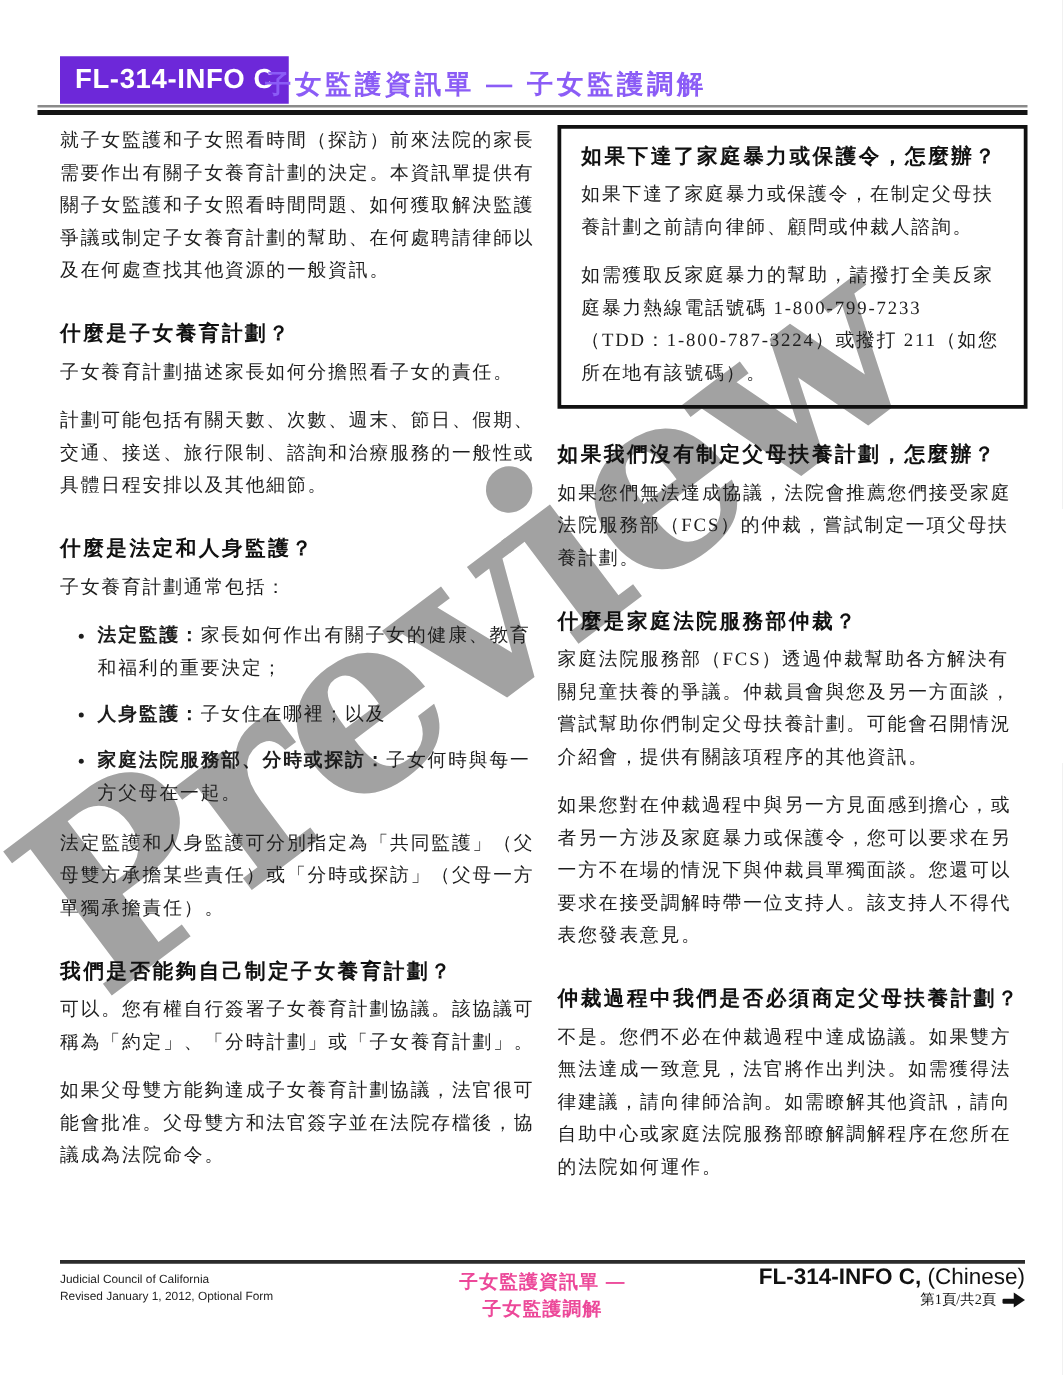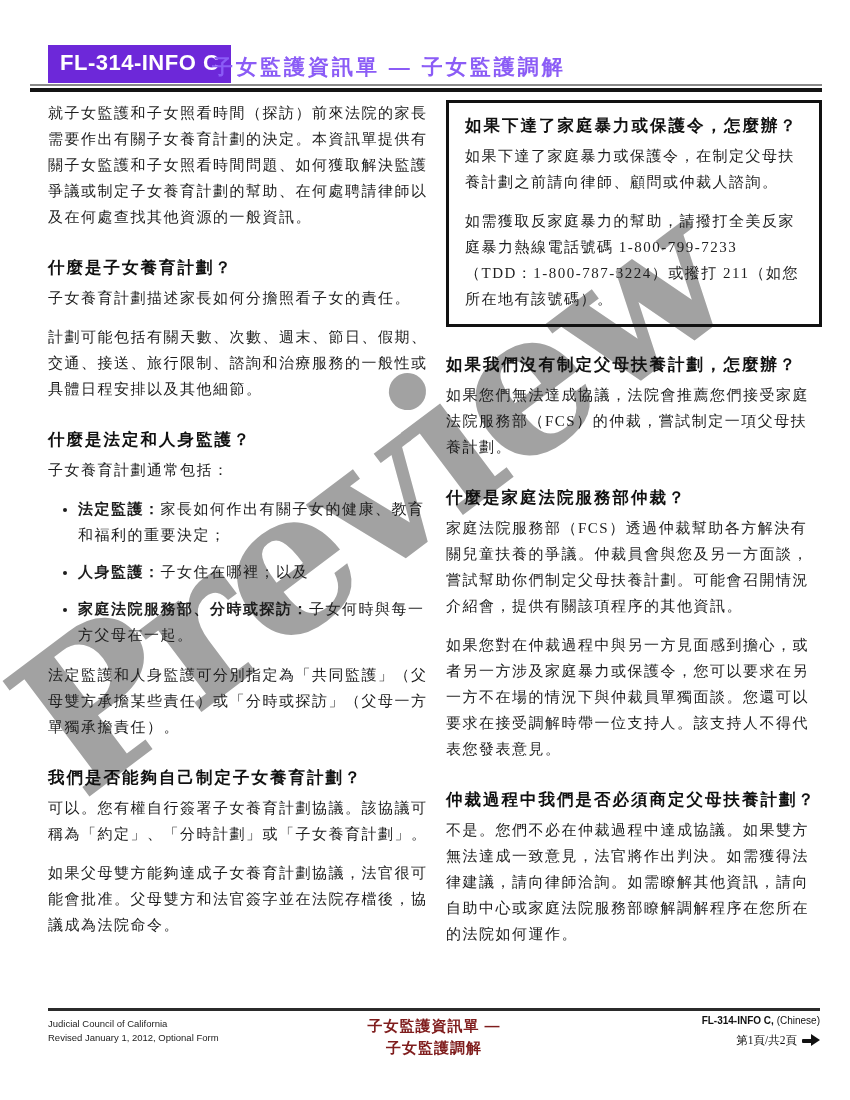--- a/index.html
+++ b/index.html
@@ -101,29 +101,29 @@
   .f-left {
     position:absolute; left:48px; top:1017px;
     font-family:"Liberation Sans","DejaVu Sans",sans-serif;
     font-size:9.5px; line-height:14px; color:#222;
   }
   .f-center {
     position:absolute; left:354px; width:160px; top:1015px;
     text-align:center;
     font-family:"Liberation Sans","DejaVu Sans",sans-serif;
     font-weight:bold; font-size:15px; line-height:22px;
-    letter-spacing:1px; color:#7f1d1d;
+    letter-spacing:1px; color:#ec4899;
   }
   .f-right {
     position:absolute; right:30px; top:1013px;
     text-align:right;
   }
   .f-right .l1 {
     font-family:"Liberation Sans","DejaVu Sans",sans-serif;
-    font-size:10px; line-height:16px; color:#111;
+    font-size:18px; line-height:16px; color:#111;
   }
   .f-right .l1 .code { font-weight:bold; }
   .f-right .l2 {
     font-size:11.5px; line-height:16px; margin-top:3px; color:#111;
     display:flex; align-items:center; justify-content:flex-end; gap:5px;
   }
 
   
   .arrow {
     display:inline-block; position:relative;

